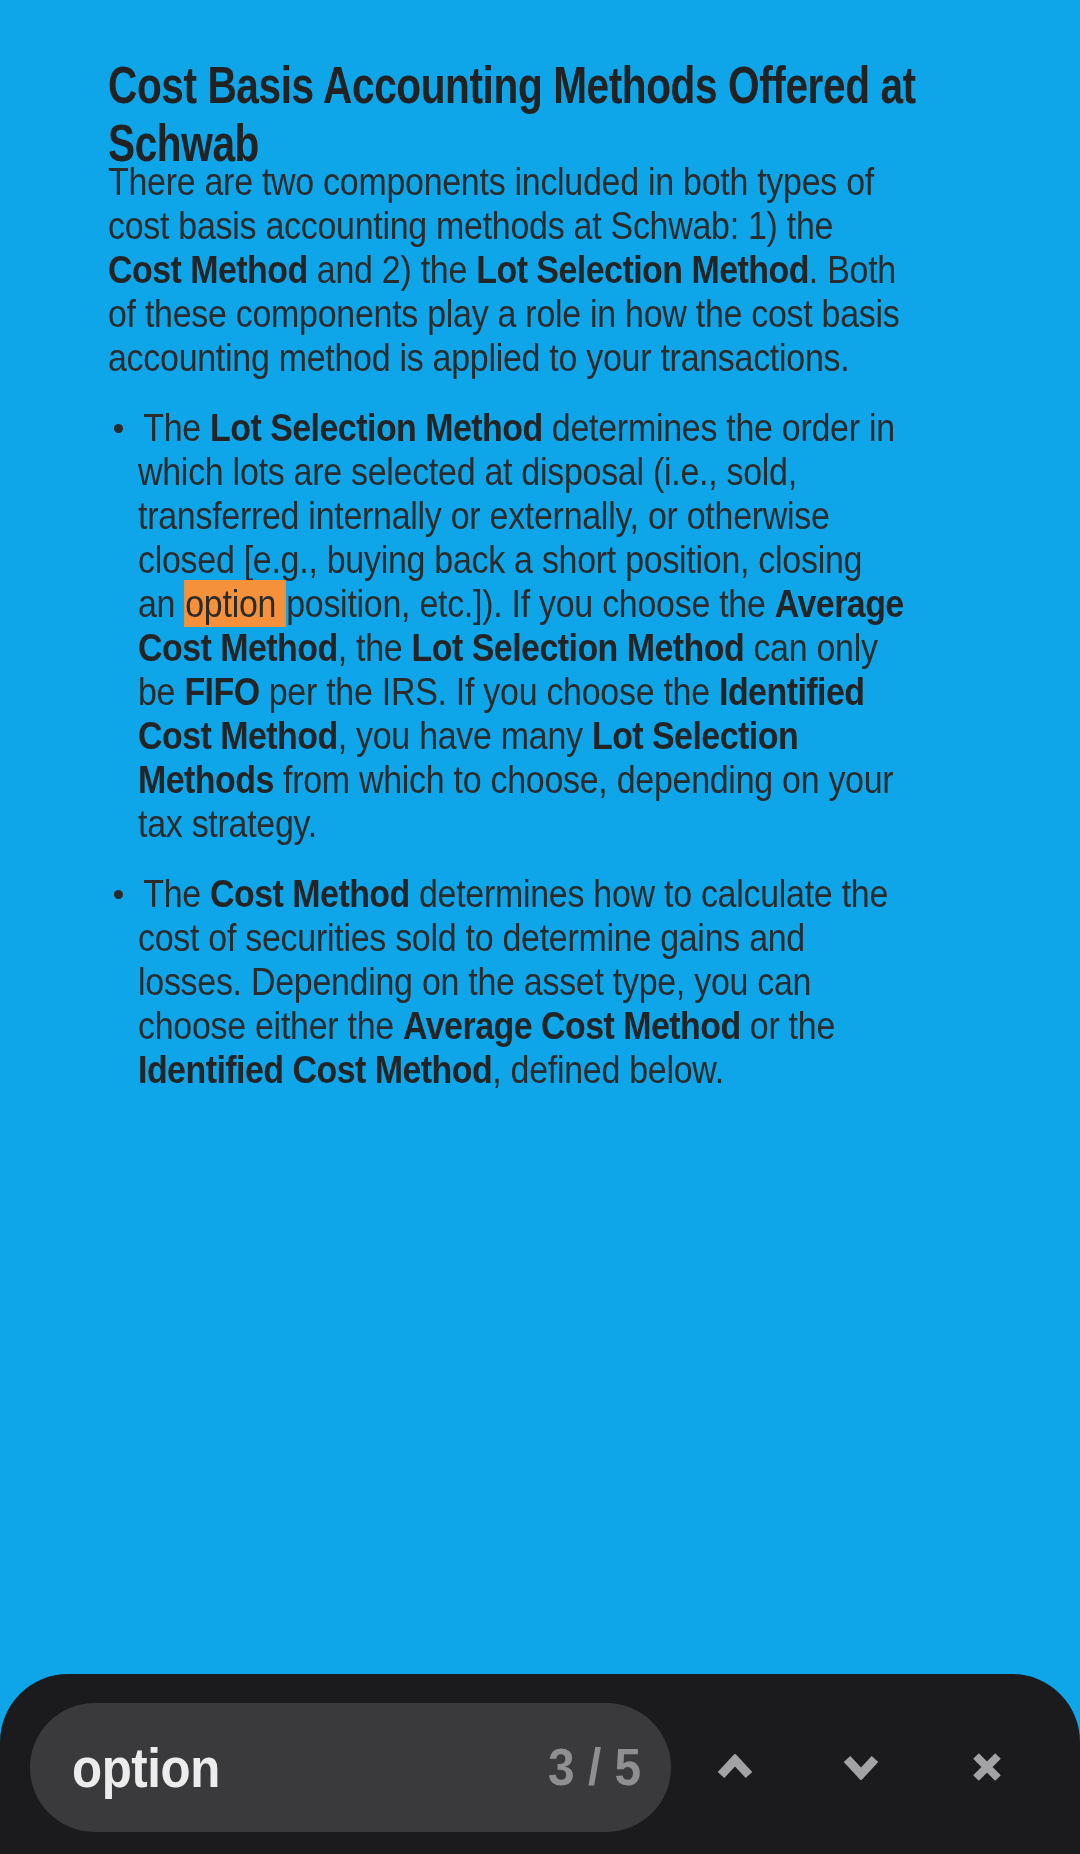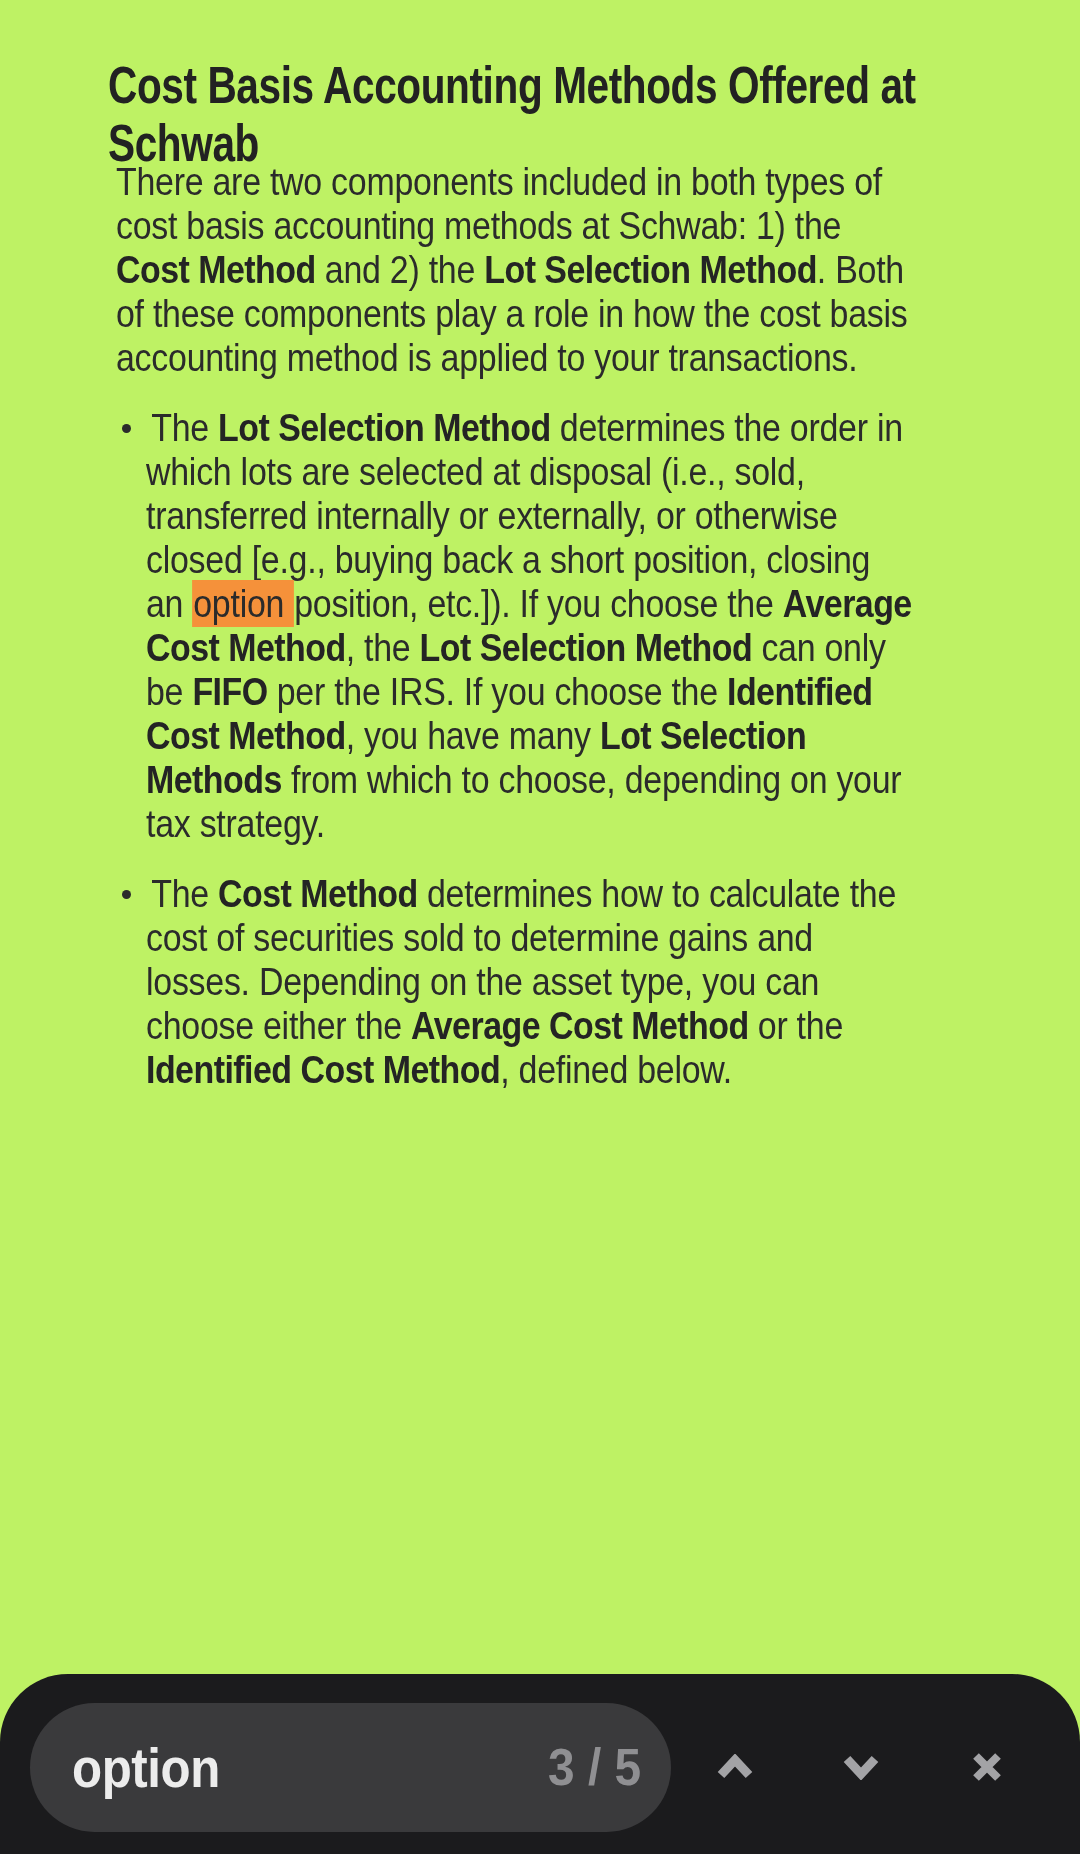--- a/index.html
+++ b/index.html
@@ -1,26 +1,26 @@
 <!DOCTYPE html>
 <html><head>
 <meta charset="utf-8">
 <style>
   html,body{margin:0;padding:0;background:#ffffff;}
   .page{
-    position:relative;width:1080px;height:1854px;background:#bef264;overflow:hidden;
+    position:relative;width:1080px;height:1854px;background:#0ea5e9;overflow:hidden;
     font-family:"Liberation Sans","DejaVu Sans",sans-serif;
     -webkit-font-smoothing:antialiased;
   }
   
   .doc{position:absolute;top:0;left:0;width:1080px;padding:56px 0 0 108px;box-sizing:border-box;color:#2b2b2b;}
   .doc-title{margin:0 0 -12px 0;font-size:52px;line-height:58px;font-weight:700;color:#222222;letter-spacing:-0.5px;}
   .doc-title .ln{transform:scaleX(0.78);}
   .ln{white-space:nowrap;transform:scaleX(0.87);transform-origin:0 50%;}
-  .block{margin:0 0 26px 8px;font-size:39px;line-height:44px;letter-spacing:-0.3px;}
+  .block{margin:0 0 26px 0;font-size:39px;line-height:44px;letter-spacing:-0.3px;}
   .block.paragraph{padding-left:0;}
   .block.bullet{position:relative;padding-left:30px;}
   .block.bullet .dot{
     position:absolute;left:6px;top:18px;width:9px;height:9px;border-radius:50%;background:#2b2b2b;
   }
   .block.bullet div.ln:first-of-type{text-indent:6px;}
   .b{font-weight:700;color:#242424;letter-spacing:-0.6px;}
   .hl{background:#f5913a;padding:2px 1px;}
   
   .findbar{

